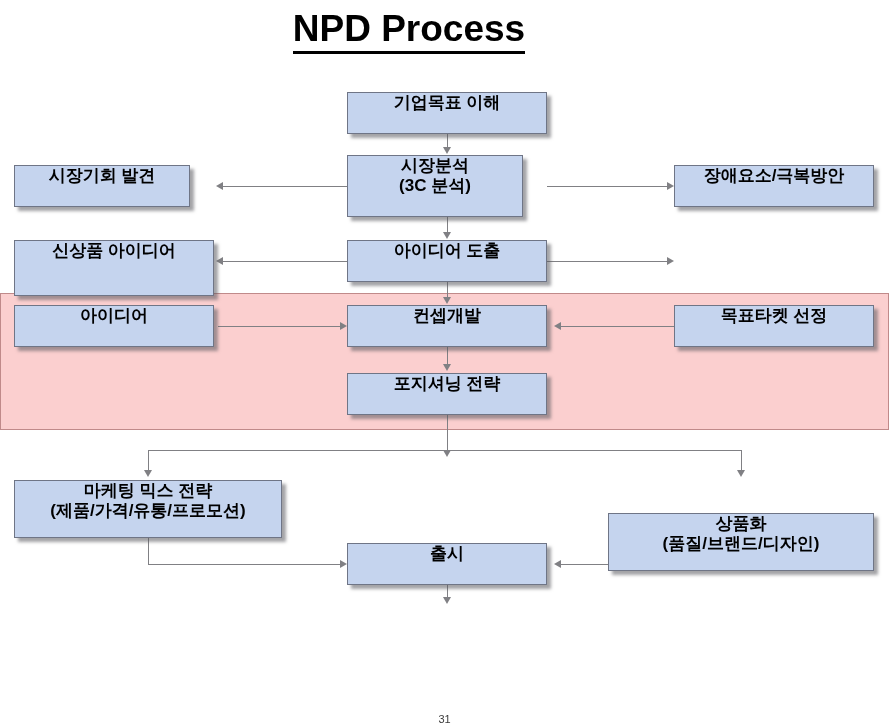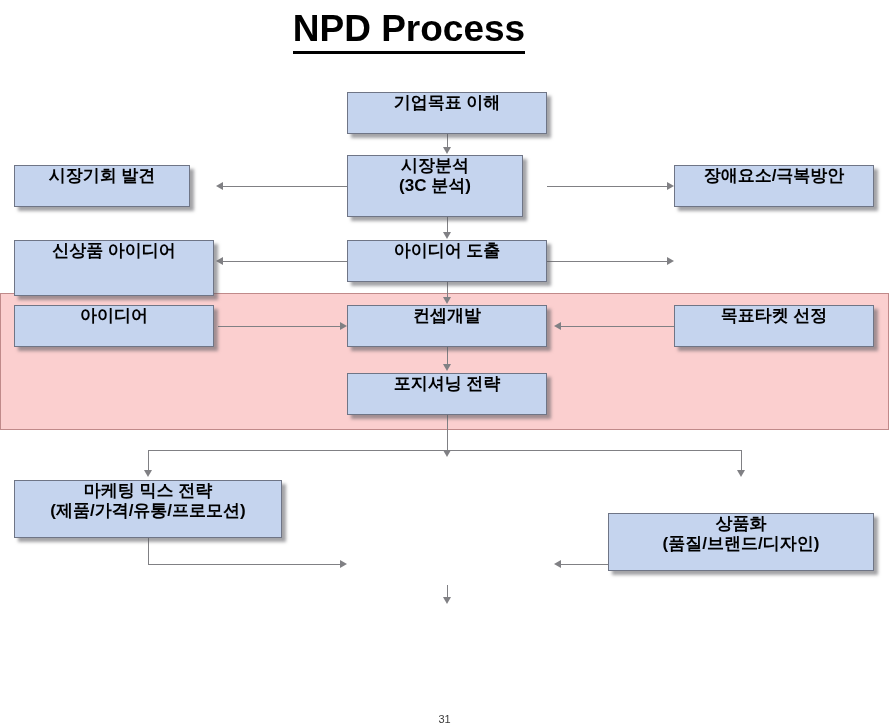--- a/index.html
+++ b/index.html
@@ -197,17 +197,20 @@
   <div class="node" style="left:14px; top:480px; width:268px; height:58px;">
     <span class="lbl">마케팅 믹스 전략
 (제품/가격/유통/프로모션)</span>
   </div>
 
   <div class="node" style="left:608px; top:493px; width:266px; height:58px;margin-top:20px;">
     <span class="lbl">상품화
 (품질/브랜드/디자인)</span>
   </div>
 
+  <div class="node" style="left:347px; top:543px; width:200px; height:42px;">
+    <span class="lbl">출시</span>
+  </div>
 
 
   <div id="pagenum">31</div>
 
 </div>
 
 </body></html>

